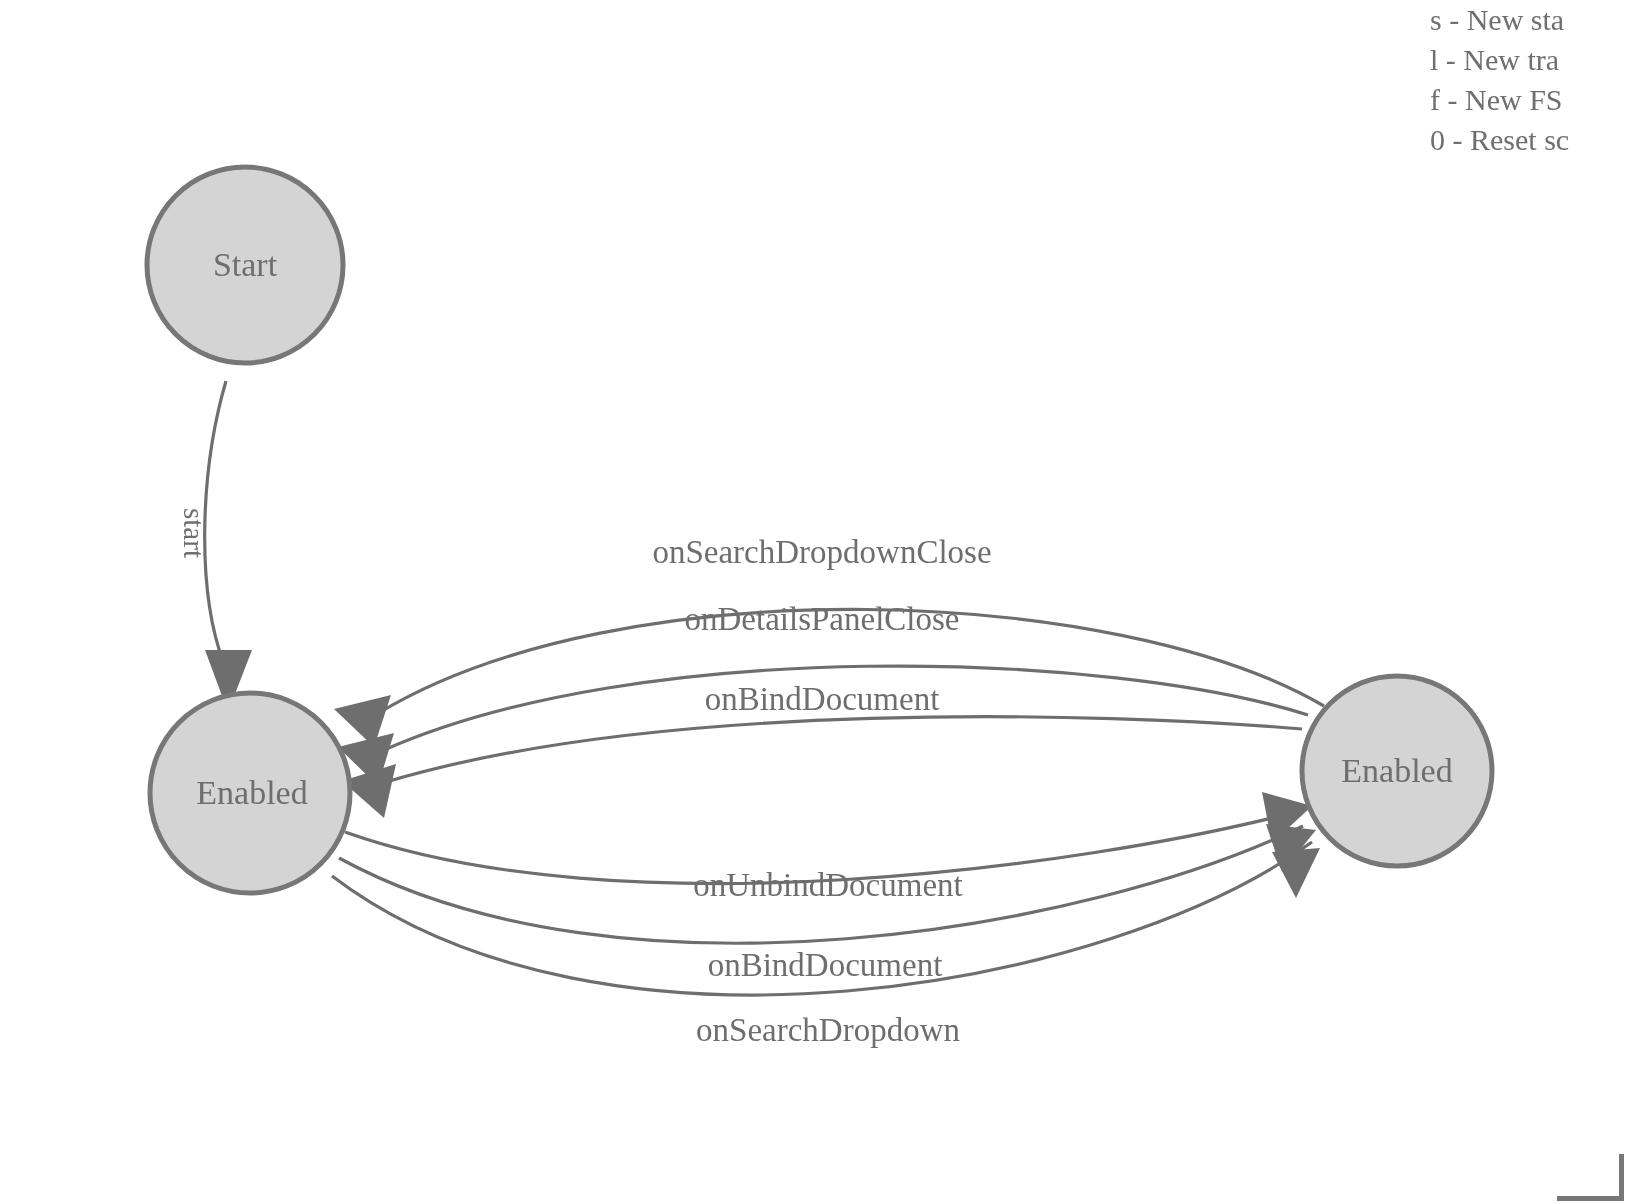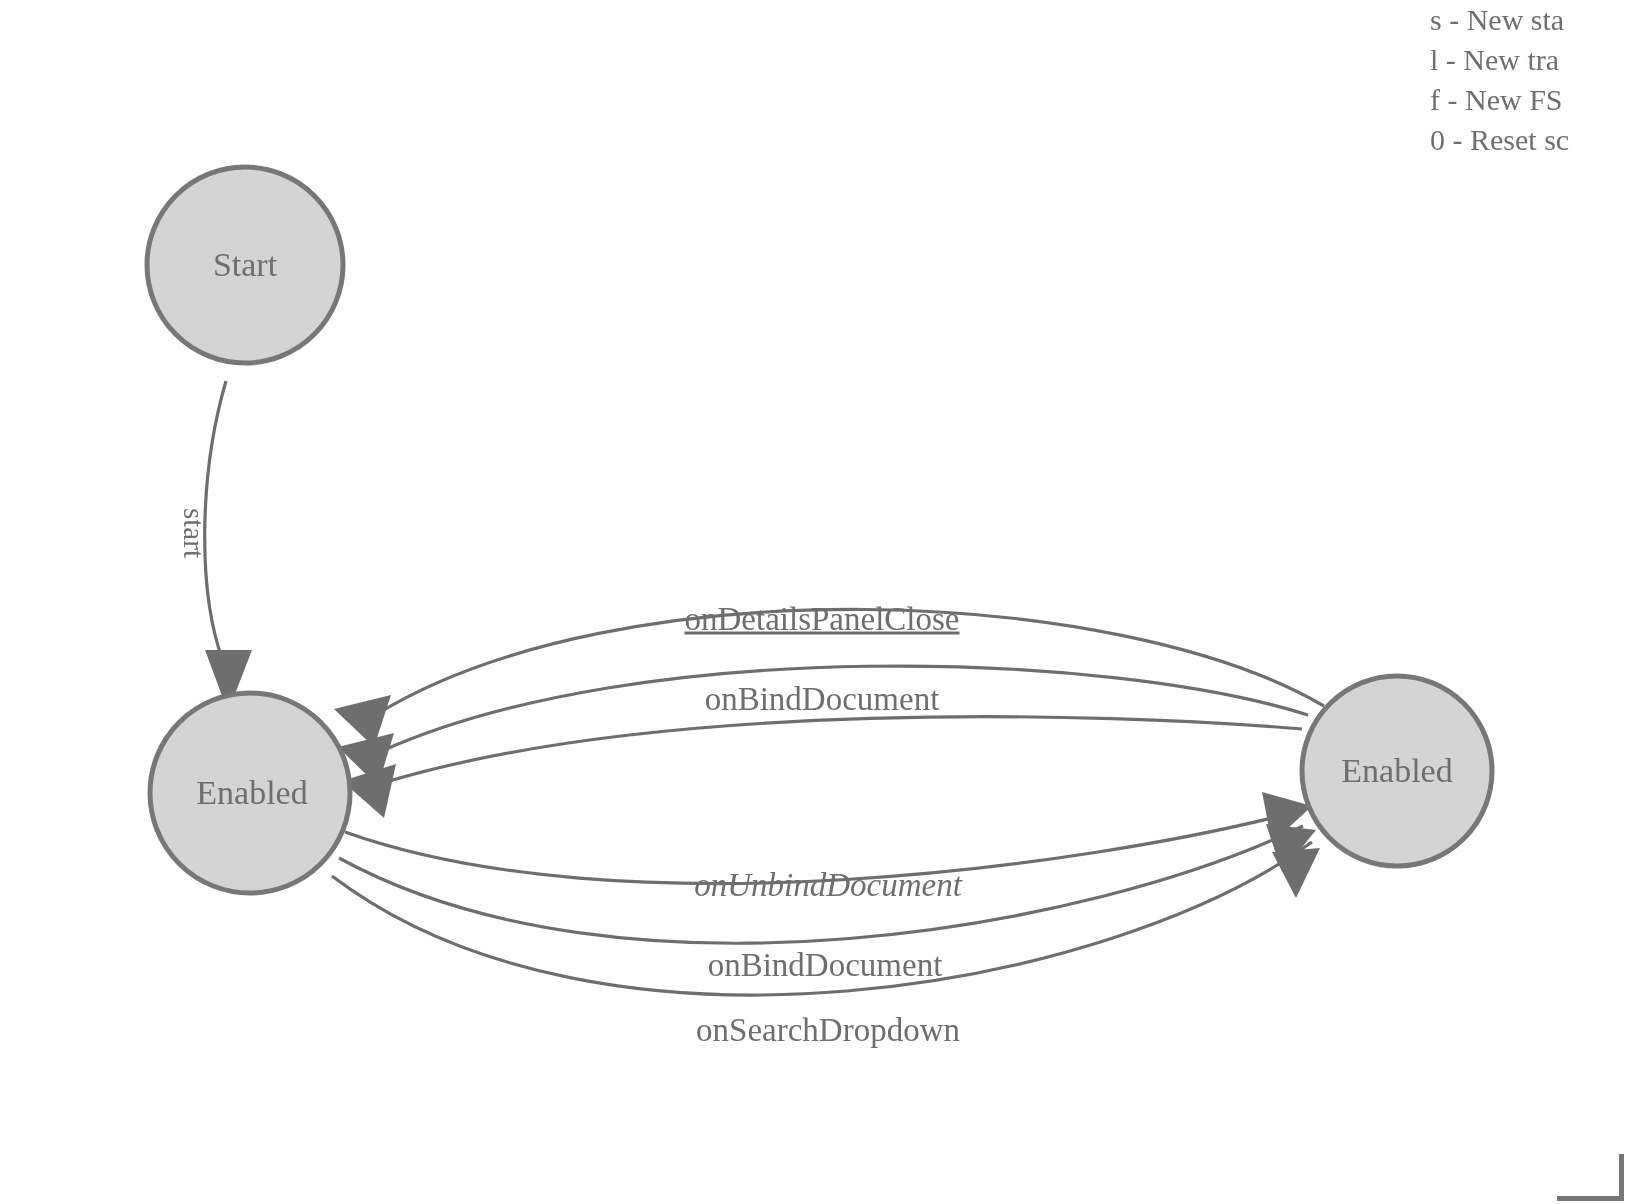--- a/index.html
+++ b/index.html
@@ -120,26 +120,27 @@
   </svg>
 
   <div class="node-label" style="left:245px; top:265px;">Start</div>
 
   <div class="node-label" style="left:252px; top:793px;">Enabled</div>
 
   <div class="node-label" style="left:1397px; top:771px;">Enabled</div>
 
   <div class="edge-label rot" style="left:193px; top:533px;">start</div>
 
+  <div class="edge-label" style="left:822px; top:552px;">onSearchDropdownClose</div>
 
-  <div class="edge-label" style="left:822px; top:619px;text-decoration:underline;">onDetailsPanelClose</div>
+  <div class="edge-label" style="left:822px; top:619px;">onDetailsPanelClose</div>
 
   <div class="edge-label" style="left:822px; top:699px;">onBindDocument</div>
 
-  <div class="edge-label" style="left:828px; top:885px;font-style:italic;">onUnbindDocument</div>
+  <div class="edge-label" style="left:828px; top:885px;">onUnbindDocument</div>
 
   <div class="edge-label" style="left:825px; top:965px;">onBindDocument</div>
 
   <div class="edge-label" style="left:828px; top:1030px;">onSearchDropdown</div>
 
   <div class="help-text">
     <span class="help-line">s - New sta</span>
     <span class="help-line">l - New tra</span>
     <span class="help-line">f - New FS</span>
     <span class="help-line">0 - Reset sc</span>

